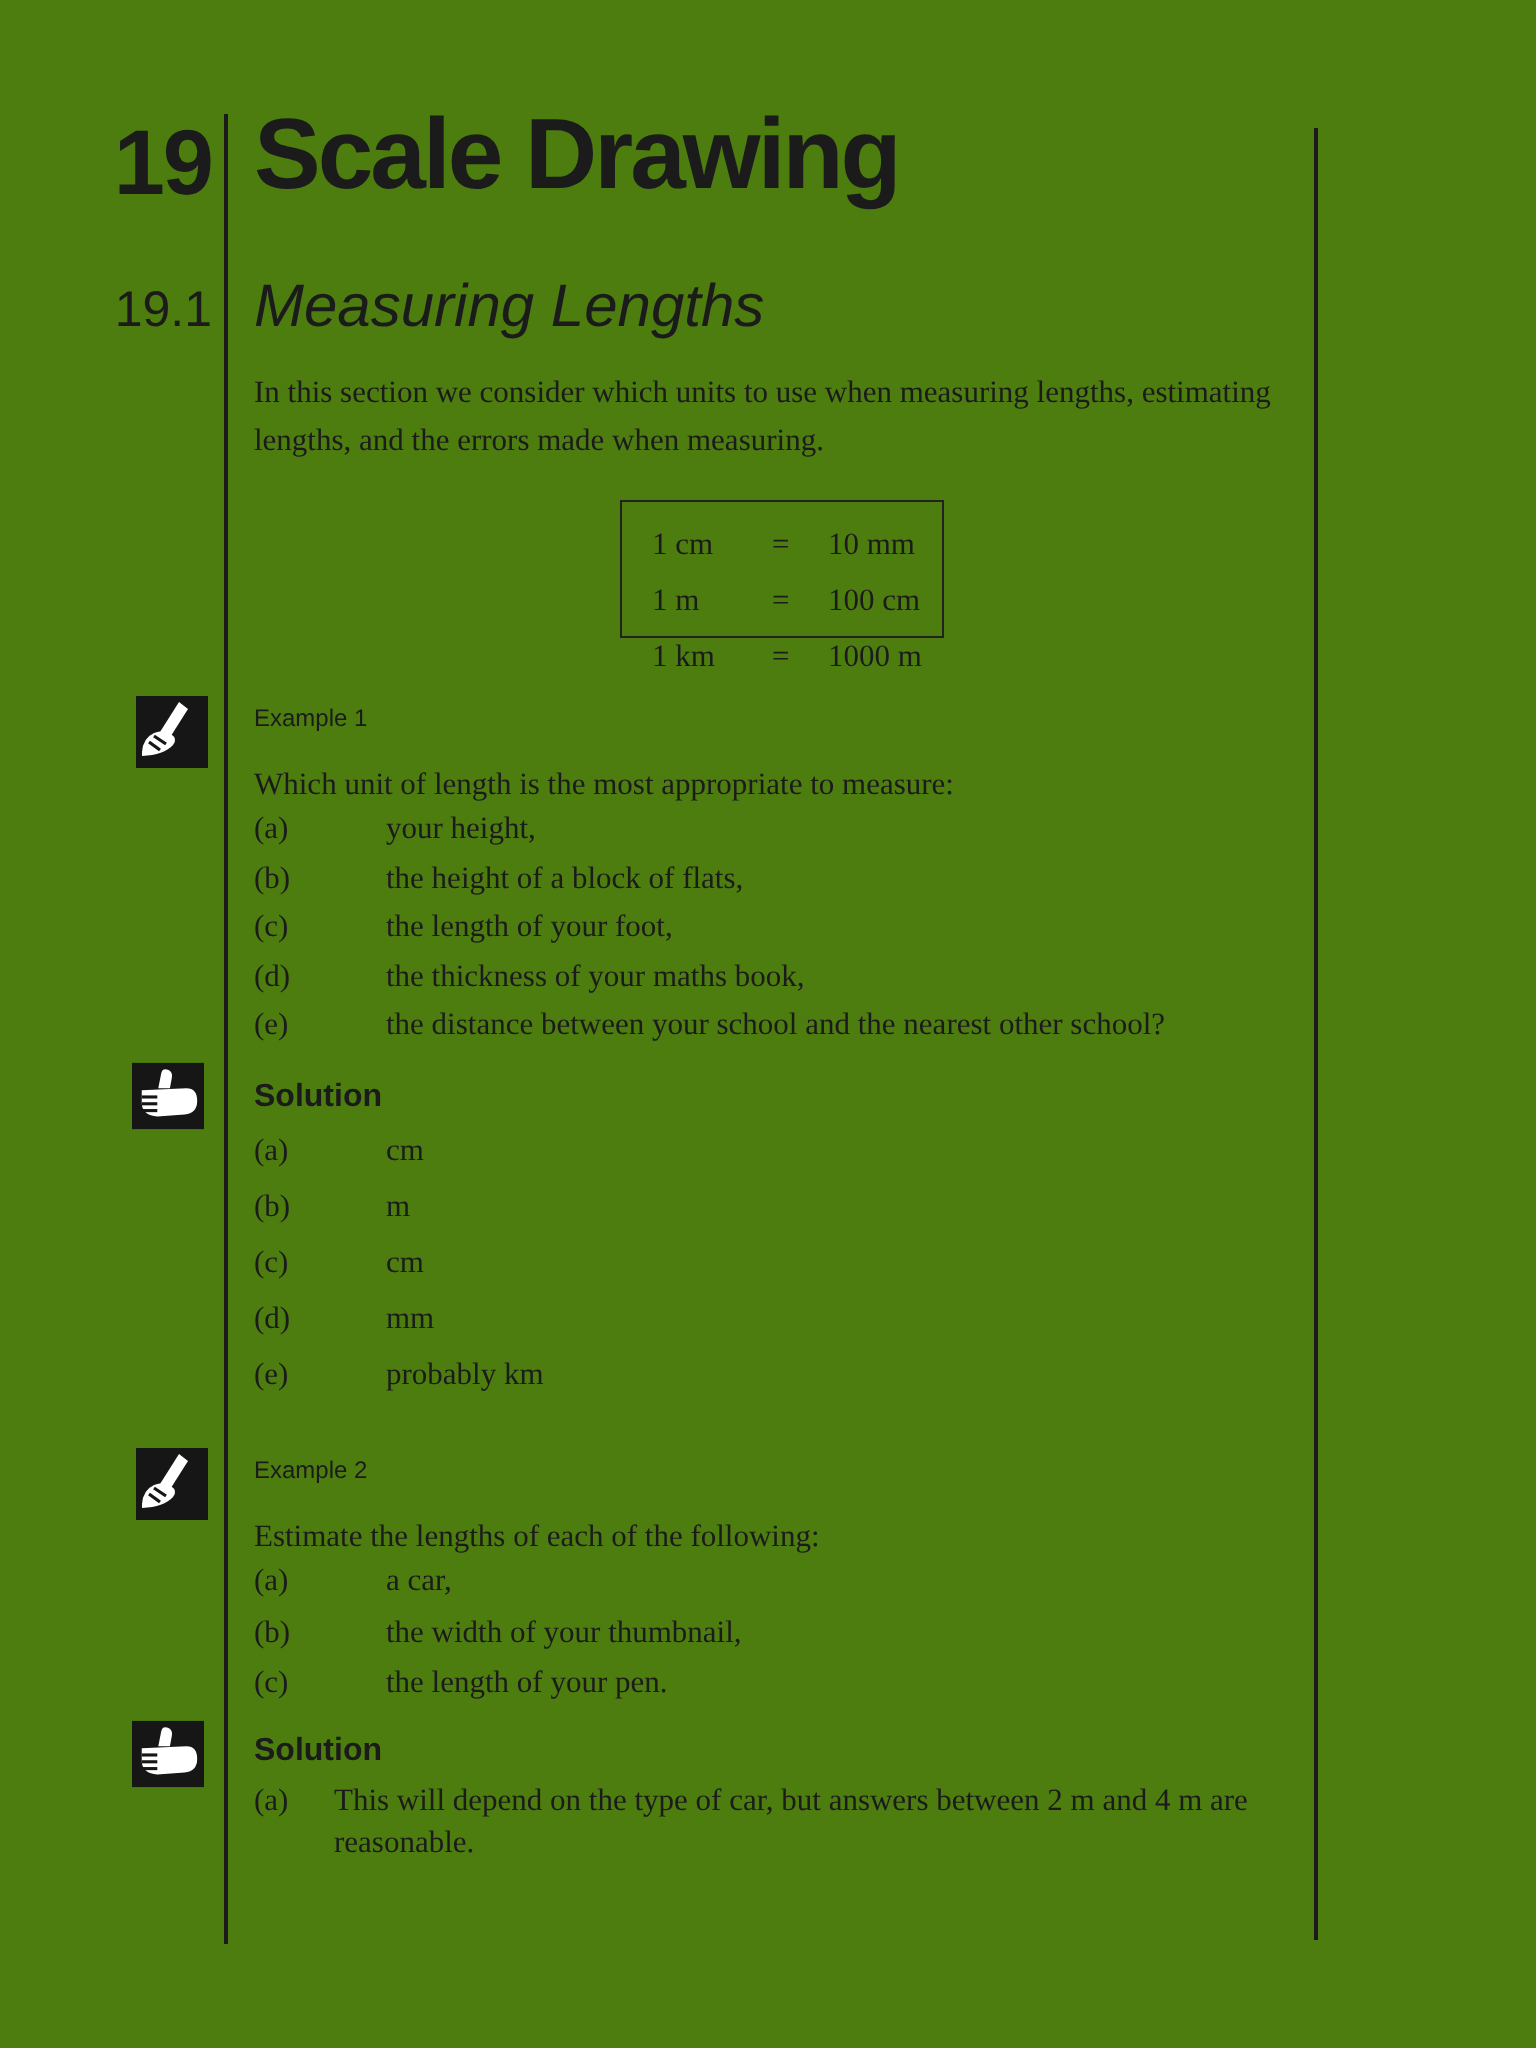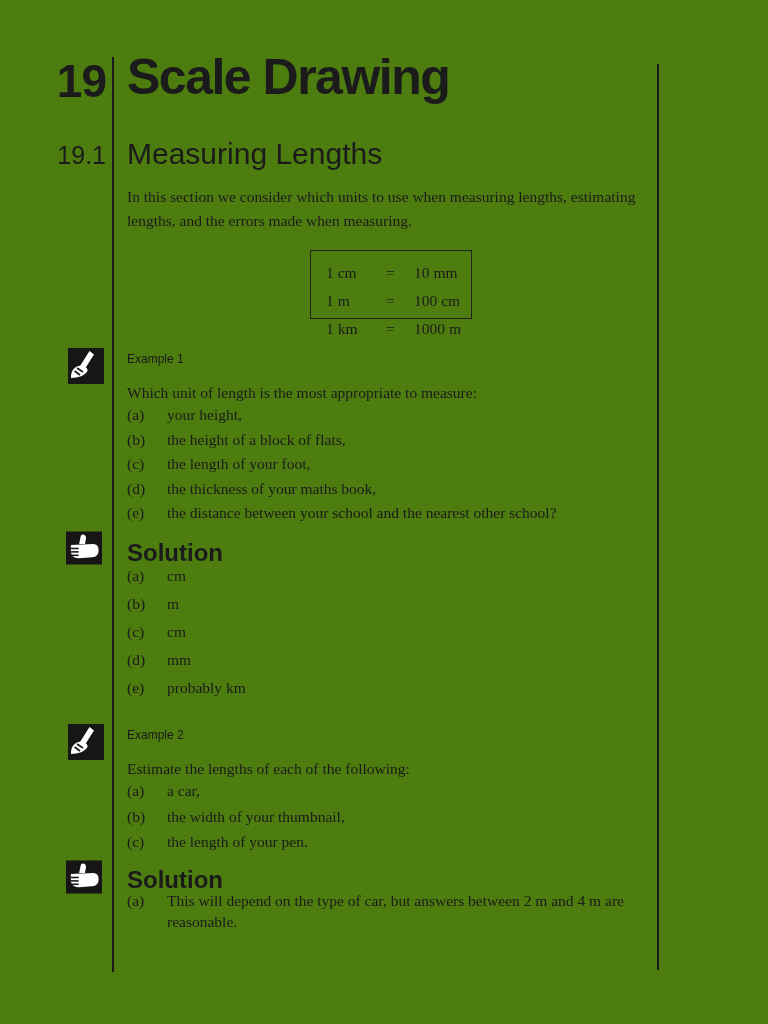--- a/index.html
+++ b/index.html
@@ -14,21 +14,21 @@
   
   .margin-col{position:absolute;left:0;width:106px;text-align:right;
               font-family:"Liberation Sans", sans-serif;line-height:1;}
   .chapter-num{top:58px;font-size:46px;font-weight:bold;letter-spacing:-1px;}
   .section-num{top:143px;font-size:25px;font-weight:normal;}
 
   .chapter-title{position:absolute;left:127px;top:52px;
                  font-family:"Liberation Sans", sans-serif;font-weight:bold;
                  font-size:50px;line-height:1;letter-spacing:-1.5px;}
   .section-title{position:absolute;left:127px;top:139px;
-                 font-family:"Liberation Sans", sans-serif;font-size:30px;line-height:1;}
+                 font-family:"Liberation Sans", sans-serif;font-size:30px;line-height:1;font-style:italic;}
 
   .body-text{font-size:15.5px;line-height:24px;}
   .intro{position:absolute;left:127px;top:185px;width:516px;white-space:pre-line;}
 
   
   .conv-box{position:absolute;left:310px;top:250px;width:162px;height:69px;
             border:1.5px solid #222;box-sizing:border-box;padding-top:8px;}
   .conv-row{display:grid;grid-template-columns:60px 28px auto;height:28px;
             align-items:center;padding-left:15px;font-size:15.5px;}
 
@@ -36,35 +36,35 @@
   .icon-box{position:absolute;width:36px;height:36px;}
   .i-ex1{left:68px;top:348px;}
   .i-sol1{left:66px;top:531px;height:34px;}
   .i-ex2{left:68px;top:724px;}
   .i-sol2{left:66px;top:860px;height:34px;}
   .icon-box svg{display:block;width:100%;height:100%;}
 
   .ex-heading{position:absolute;left:127px;font-family:"Liberation Sans", sans-serif;
               font-size:12px;line-height:1;}
   .sol-heading{position:absolute;left:127px;font-family:"Liberation Sans", sans-serif;
-               font-size:24px;font-weight:bold;line-height:1;}
+               font-size:16px;font-weight:bold;line-height:1;}
   .h-ex1{top:353px;} .h-sol1{top:541px;} .h-ex2{top:729px;} .h-sol2{top:868px;}
 
   .lead{position:absolute;left:127px;width:520px;}
   .lead-ex1{top:381px;} .lead-ex2{top:757px;}
 
   .qlist{position:absolute;left:127px;display:flex;flex-direction:column;}
   .l-ex1{top:406px;gap:7.5px;}
   .l-sol1{top:567px;gap:11px;}
   .l-ex2{top:782px;gap:8.5px;}
   .l-sol2{top:892px;}
   .qrow{display:flex;font-size:15.5px;line-height:17px;}
   .qlabel{width:40px;flex:0 0 40px;}
   .qtext{white-space:pre-line;line-height:21px;margin-top:-2px;}
-  .l-ex1 .qtext,.l-sol1 .qtext,.l-ex2 .qtext{line-height:17px;margin-top:0;}
+  .l-ex1 .qtext,.l-sol1 .qtext,.l-ex2 .qtext{line-height:17px;margin-top:0;margin-left:26px;}
   .l-sol2 .qtext{width:478px;}
 
   .page-number{position:absolute;left:0;right:0;top:961px;text-align:center;
                font-size:12.5px;}
 </style>
 </head>
 <body>
 
 <div class="page">
 

